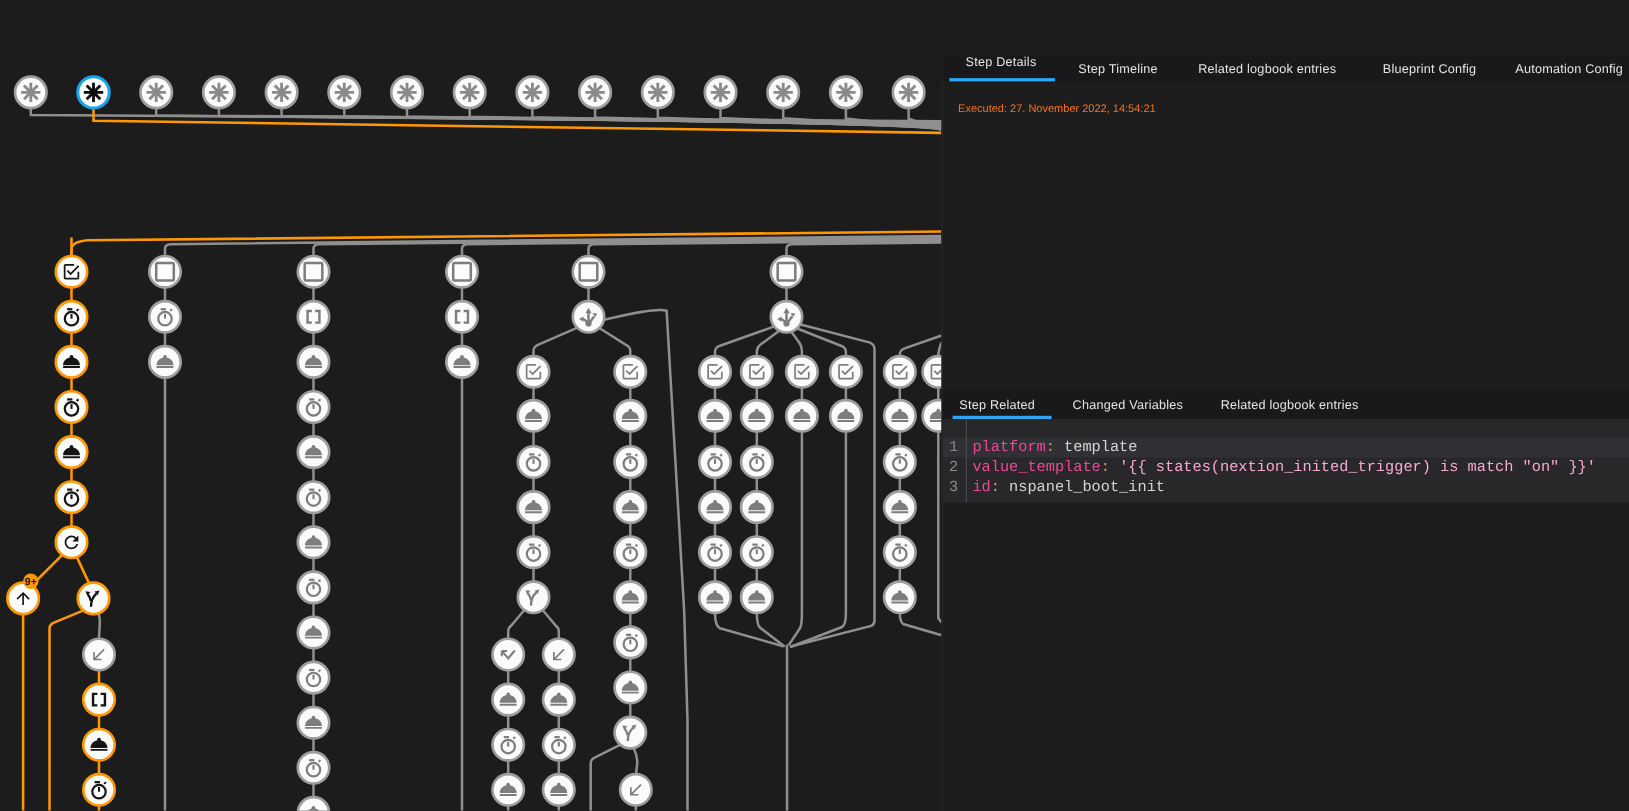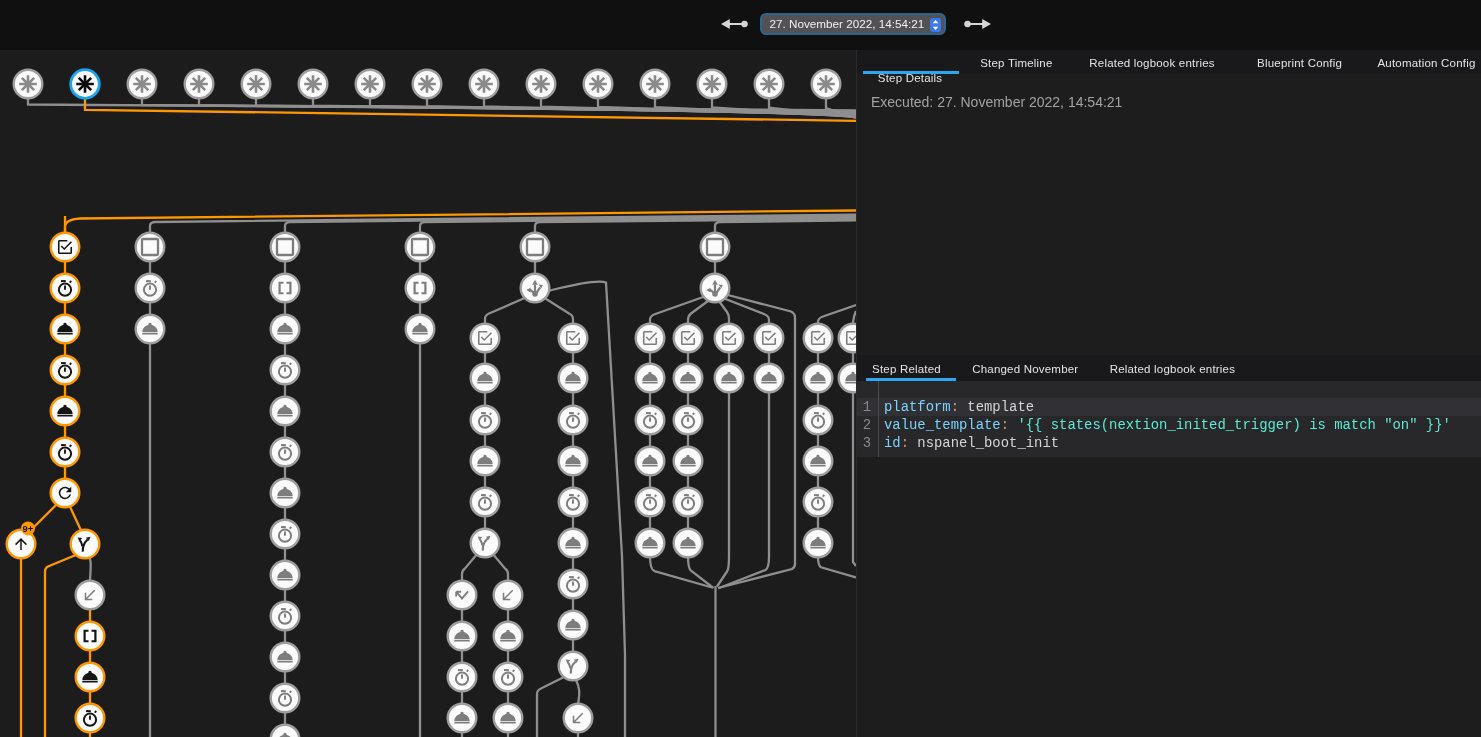--- a/index.html
+++ b/index.html
@@ -18,47 +18,31 @@
 .nd.b circle{stroke:#18a4ef;stroke-width:2.8}
 .nd.g{color:#7d7d7d}
 .nd.t{color:#8a8a8a}
 .nd.o{color:#151515}
 .nd.b{color:#0c0c0c}
 
 #panel{left:856px;top:50px;width:625px;height:687px;background:#1d1d1e;border-left:1px solid #2a2a2b}
 .tabbar{position:absolute;left:0;width:625px;background:#19191b}
 .tab{position:absolute;font-size:11.5px;letter-spacing:.2px;color:#e4e4e4;white-space:nowrap;transform:translateX(-50%)}
 .underline{position:absolute;height:2.6px;background:#2ea7f3}
-#executed{position:absolute;left:14px;top:44px;font-size:14px;color:#a3a3a3}
+#executed{position:absolute;left:14px;top:44px;font-size:10px;color:#f97316}
 
 #editor{position:absolute;left:0;top:331px;width:625px;height:76px;background:#28282a;font-family:"Liberation Mono",monospace;font-size:13.9px;line-height:18.4px}
 #activeline{position:absolute;left:0;top:16.5px;width:625px;height:18.4px;background:#313135}
 #gutter{position:absolute;left:0;top:16.5px;width:14px;text-align:right;color:#8a8a8e}
 #gutsep{position:absolute;left:21px;top:0;width:1px;height:76px;background:#4b4b50}
 #code{position:absolute;left:27px;top:16.5px;white-space:pre;color:#d4d4d4}
-.k{color:#7dd3fc}.c{color:#d19a66}.s{color:#5eead4}
+.k{color:#ec4899}.c{color:#d19a66}.s{color:#f9a8d4}
 </style></head>
 <body>
 <div id="root">
-  <div id="hdr" class="abs">
-    <svg class="abs" style="left:718px;top:14px" width="34" height="20" viewBox="0 0 34 20">
-      <line x1="8" y1="10" x2="26" y2="10" stroke="#d6d6d6" stroke-width="2"></line>
-      <path d="M 3,10 L 11.8,5.1 V 14.9 Z" fill="#d6d6d6"></path>
-      <circle cx="26.5" cy="10" r="3.2" fill="#d6d6d6"></circle>
-    </svg>
-    <svg class="abs" style="left:960px;top:14px" width="34" height="20" viewBox="0 0 34 20">
-      <line x1="8" y1="10" x2="26" y2="10" stroke="#d6d6d6" stroke-width="2"></line>
-      <path d="M 31,10 L 22.2,5.1 V 14.9 Z" fill="#d6d6d6"></path>
-      <circle cx="7.5" cy="10" r="3.2" fill="#d6d6d6"></circle>
-    </svg>
-    <div id="sel" class="abs">27. November 2022, 14:54:21<div id="stp"><svg width="11" height="14" viewBox="0 0 11 14">
-            <path d="M 5.5,2 L 8.3,5.2 H 2.7 Z" fill="#fff"></path>
-            <path d="M 5.5,12 L 8.3,8.8 H 2.7 Z" fill="#fff"></path>
-          </svg></div></div>
-  </div>
 
   <svg id="graph" class="abs" width="856" height="687" viewBox="0 50 856 687">
     <defs>
       <g id="i_ast">
           <path d="M0,-8.8V8.8M-8.8,0H8.8M-6.2,-6.2L6.2,6.2M-6.2,6.2L6.2,-6.2" stroke="currentColor" stroke-width="2.6" fill="none"></path>
         </g>
       <g id="i_sq">
           <rect x="-8" y="-8" width="16" height="16" rx="1" fill="none" stroke="currentColor" stroke-width="2.3"></rect>
         </g>
       <g id="i_sqc" transform="scale(0.78) translate(-12,-12)">
@@ -561,31 +545,31 @@
         </g>
 <g class="nd g" transform="translate(853,378)">
           <circle r="14.3"></circle>
           <use href="#i_dome"></use>
         </g>
     </g>
   </svg>
 
   <div id="panel" class="abs">
     <div class="tabbar" style="top:0;height:23.5px">
-      <div class="tab" style="left:53px;top:22px">Step Details</div>
+      <div class="tab" style="left:53px;top:1px">Step Details</div>
       <div class="tab" style="left:159.4px;top:6.5px">Step Timeline</div>
       <div class="tab" style="left:295px;top:6.5px">Related logbook entries</div>
       <div class="tab" style="left:442.6px;top:6.5px">Blueprint Config</div>
       <div class="tab" style="left:569.5px;top:6.5px">Automation Config</div>
       <div class="underline" style="left:5.7px;top:21px;width:96px"></div>
     </div>
     <div id="executed">Executed: 27. November 2022, 14:54:21</div>
     <div class="tabbar" style="top:305px;height:26px">
       <div class="tab" style="left:49.5px;top:8px">Step Related</div>
-      <div class="tab" style="left:168.3px;top:8px">Changed November</div>
+      <div class="tab" style="left:168.3px;top:8px">Changed Variables</div>
       <div class="tab" style="left:315.4px;top:8px">Related logbook entries</div>
       <div class="underline" style="left:8.7px;top:23.4px;width:90px"></div>
     </div>
     <div id="editor">
       <div id="activeline"></div>
       <div id="gutter">1<br>2<br>3</div>
       <div id="gutsep"></div>
       <div id="code"><span class="k">platform</span><span class="c">:</span> template
 <span class="k">value_template</span><span class="c">:</span> <span class="s">'{{ states(nextion_inited_trigger) is match "on" }}'</span>
 <span class="k">id</span><span class="c">:</span> nspanel_boot_init</div>

